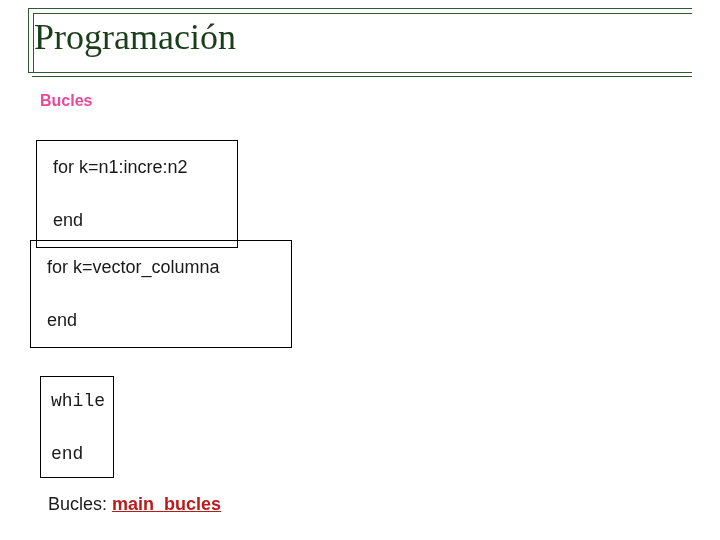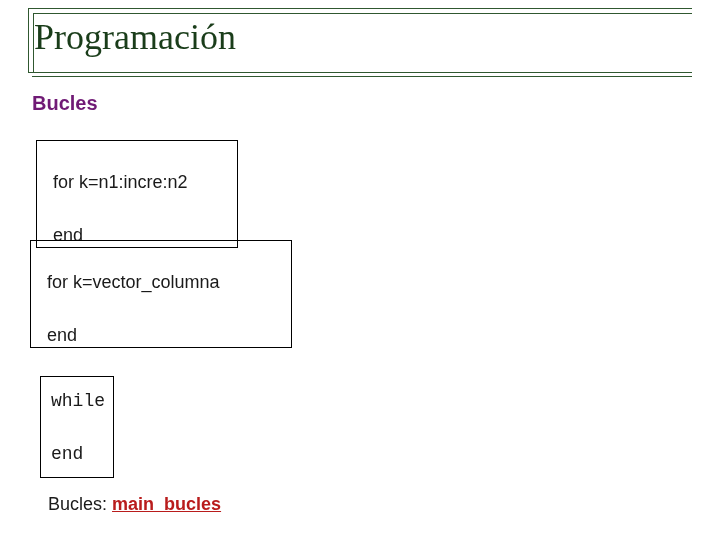--- a/index.html
+++ b/index.html
@@ -55,31 +55,31 @@
   }
   .title-underline2 {
     position: absolute;
     left: 32px;
     right: 28px;
     top: 76px;
     border-top: 1px solid #305830;
   }
   .subtitle {
     position: absolute;
-    left: 32px;
+    left: 40px;
     top: 92px;
-    font-size: 20px;
+    font-size: 16px;
     font-weight: bold;
-    color: #701a75;
+    color: #ec4899;
   }
   .code-box {
     position: absolute;
     border: 1px solid #000;
     box-sizing: border-box;
-    padding: 29px 16px;
+    padding: 14px 16px;
     font-size: 18px;
     color: #1a1a1a;
     line-height: 1.4;
   }
   .box1 { left: 36px; top: 140px; width: 202px; height: 108px; }
   .box2 { left: 30px; top: 240px; width: 262px; height: 108px; }
   .box3 { left: 40px; top: 376px; width: 74px; height: 102px; padding:12px 10px;font-family:Liberation Mono, monospace; }
   .code-line { display: block; }
   .gap { height: 28px; }
   .example {

